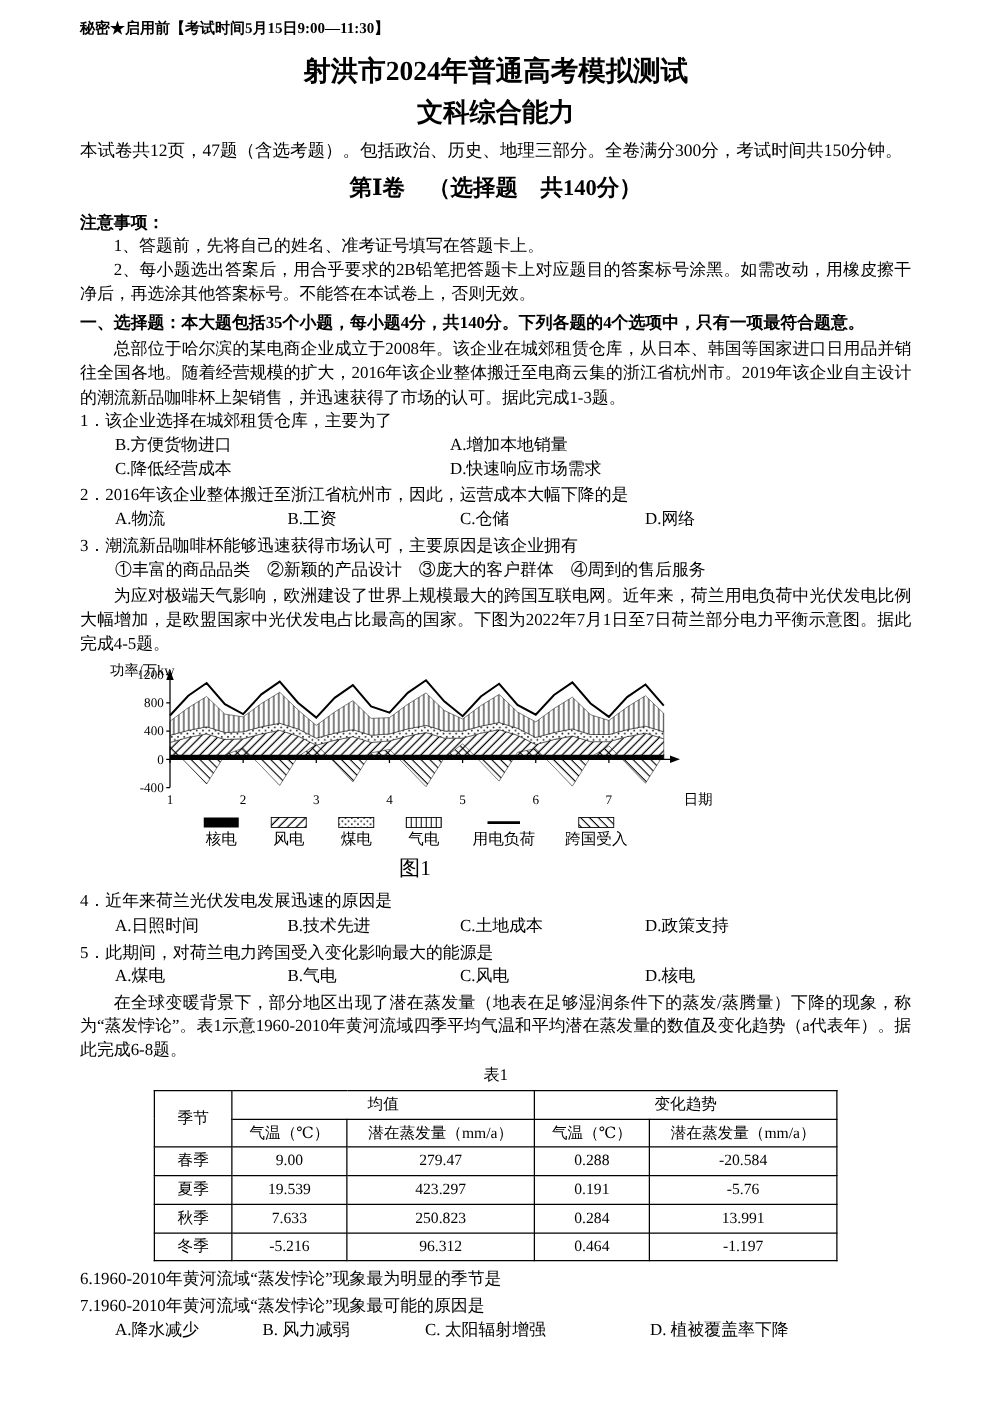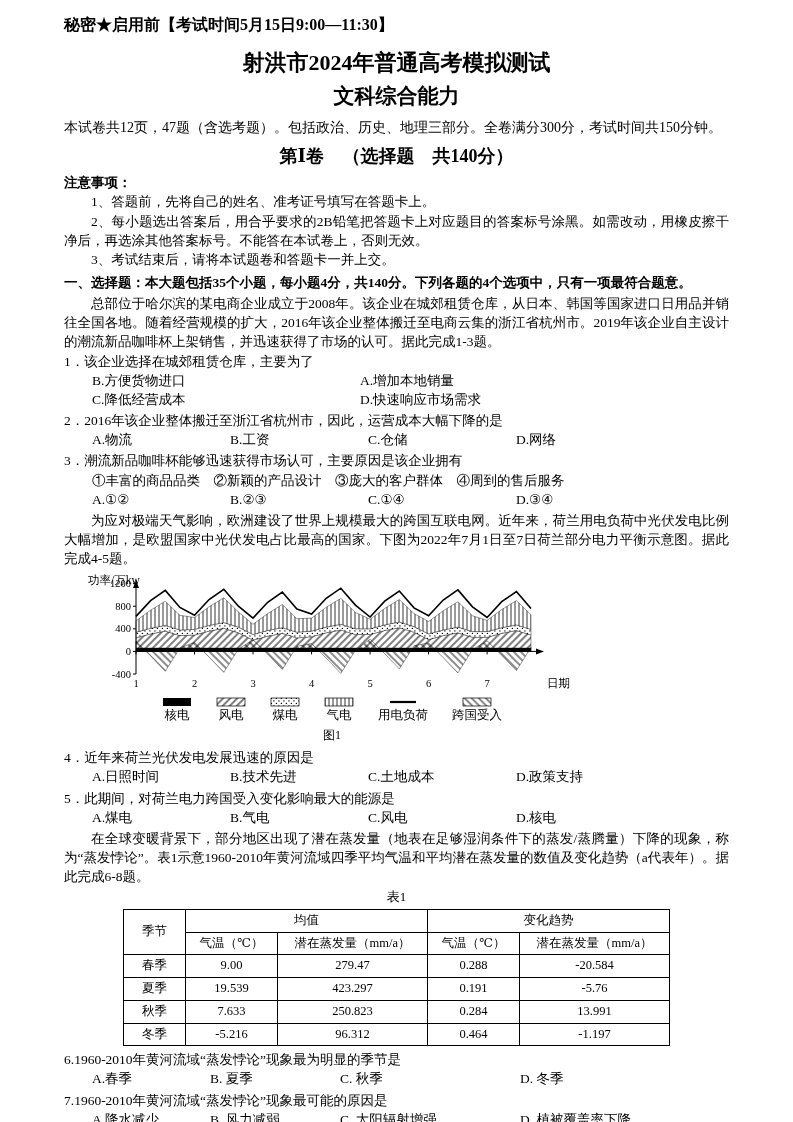--- a/index.html
+++ b/index.html
@@ -3,42 +3,42 @@
 <meta charset="utf-8">
 <style>
   * { margin:0; padding:0; box-sizing:border-box; }
   html,body { background:#ffffff; }
   body {
     width:793px; height:1122px; overflow:hidden;
     color:#000; font-family:"Liberation Serif","DejaVu Serif",serif;
     font-size:13.5px; line-height:1.42;
   }
   .page { padding:14px 64px 6px 64px; }
-  .secrecy { font-weight:bold; font-size:16px; margin-bottom:10px; }
+  .secrecy { font-weight:bold; font-size:12px; margin-bottom:10px; }
   .title1 { text-align:center; font-weight:bold; font-size:22px; margin-bottom:4px; }
   .title2 { text-align:center; font-weight:bold; font-size:21px; margin-bottom:6px; }
   .intro { text-align:left; font-size:14px; margin-bottom:6px; }
   .volume { text-align:center; font-weight:bold; font-size:18px; margin-bottom:4px; }
   .volume .vol-sub { margin-left:14px; }
   .notes-title { font-weight:bold; }
   .note-item { text-indent:2em; text-align:justify; }
   .notes { margin-bottom:4px; }
   .sec-heading { font-weight:bold; text-align:justify; margin-bottom:2px; }
   .passage { text-indent:2em; text-align:justify; }
   .question { margin-bottom:2px; }
   .qstem { text-align:justify; }
   .opts { display:grid; padding-left:28px; }
   .opts-2 { grid-template-columns:268px auto; }
   .opts-4 { grid-template-columns:138px 138px 148px auto; }
   .opts-4b { grid-template-columns:118px 130px 180px auto; }
   .subopts { padding-left:28px; }
   .figure { width:492px; margin:4px 0 4px 22px; }
   .legend { display:flex; justify-content:center; gap:24px; margin-top:2px; }
   .leg-item { display:flex; flex-direction:column; align-items:center; font-size:12.5px; }
-  .fig-caption { text-align:center; font-size:12px; margin-top:2px; }
+  .fig-caption { text-align:center; font-size:17px; margin-top:2px; }
   .tbl-caption { text-align:center; font-size:13px; margin-top:2px; }
   table.datatable { border-collapse:collapse; margin:2px auto 4px auto; font-size:12.5px; }
   table.datatable th, table.datatable td {
     border:1px solid #000; text-align:center; padding:2px 8px; font-weight:normal;
   }
   svg text { font-family:"Liberation Serif","DejaVu Serif",serif; }
 </style>
 </head>
 <body>
 
@@ -51,21 +51,20 @@
 
   <div class="volume">
     <span>第Ⅰ卷</span>
     <span class="vol-sub">（选择题　共140分）</span>
   </div>
 
   <div class="notes">
     <div class="notes-title">注意事项：</div>
     <div class="note-item">1、答题前，先将自己的姓名、准考证号填写在答题卡上。</div>
     <div class="note-item">2、每小题选出答案后，用合乎要求的2B铅笔把答题卡上对应题目的答案标号涂黑。如需改动，用橡皮擦干净后，再选涂其他答案标号。不能答在本试卷上，否则无效。</div>
-    <div class="note-item">3、考试结束后，请将本试题卷和答题卡一并上交。</div>
   </div>
 
   <div class="sec-heading">一、选择题：本大题包括35个小题，每小题4分，共140分。下列各题的4个选项中，只有一项最符合题意。</div>
 
   <div class="passage">总部位于哈尔滨的某电商企业成立于2008年。该企业在城郊租赁仓库，从日本、韩国等国家进口日用品并销往全国各地。随着经营规模的扩大，2016年该企业整体搬迁至电商云集的浙江省杭州市。2019年该企业自主设计的潮流新品咖啡杯上架销售，并迅速获得了市场的认可。据此完成1-3题。</div>
 
   <div class="question">
     <div class="qstem">1．该企业选择在城郊租赁仓库，主要为了</div>
     <div class="opts opts-2">
       <span>B.方便货物进口</span>
@@ -81,26 +80,20 @@
       <span>A.物流</span>
       <span>B.工资</span>
       <span>C.仓储</span>
       <span>D.网络</span>
     </div>
   </div>
 
   <div class="question">
     <div class="qstem">3．潮流新品咖啡杯能够迅速获得市场认可，主要原因是该企业拥有</div>
     <div class="subopts">①丰富的商品品类　②新颖的产品设计　③庞大的客户群体　④周到的售后服务</div>
-    <div class="opts opts-4">
-      <span>A.①②</span>
-      <span>B.②③</span>
-      <span>C.①④</span>
-      <span>D.③④</span>
-    </div>
   </div>
 
   <div class="passage">为应对极端天气影响，欧洲建设了世界上规模最大的跨国互联电网。近年来，荷兰用电负荷中光伏发电比例大幅增加，是欧盟国家中光伏发电占比最高的国家。下图为2022年7月1日至7日荷兰部分电力平衡示意图。据此完成4-5题。</div>
 
   <div class="figure">
     <svg id="power-chart" width="492" height="118">
       <defs>
         <pattern id="p-hatch" width="5" height="5" patternUnits="userSpaceOnUse" patternTransform="rotate(45)">
           <rect width="5" height="5" fill="#ffffff"></rect>
           <line x1="1" y1="0" x2="1" y2="5" stroke="#000" stroke-width="1"></line>
@@ -268,26 +261,20 @@
         <td>-5.216</td>
         <td>96.312</td>
         <td>0.464</td>
         <td>-1.197</td>
       </tr>
     </tbody>
   </table>
 
   <div class="question">
     <div class="qstem">6.1960-2010年黄河流域“蒸发悖论”现象最为明显的季节是</div>
-    <div class="opts opts-4b">
-      <span>A.春季</span>
-      <span>B. 夏季</span>
-      <span>C. 秋季</span>
-      <span>D. 冬季</span>
-    </div>
   </div>
 
   <div class="question">
     <div class="qstem">7.1960-2010年黄河流域“蒸发悖论”现象最可能的原因是</div>
     <div class="opts opts-4b">
       <span>A.降水减少</span>
       <span>B. 风力减弱</span>
       <span>C. 太阳辐射增强</span>
       <span>D. 植被覆盖率下降</span>
     </div>

